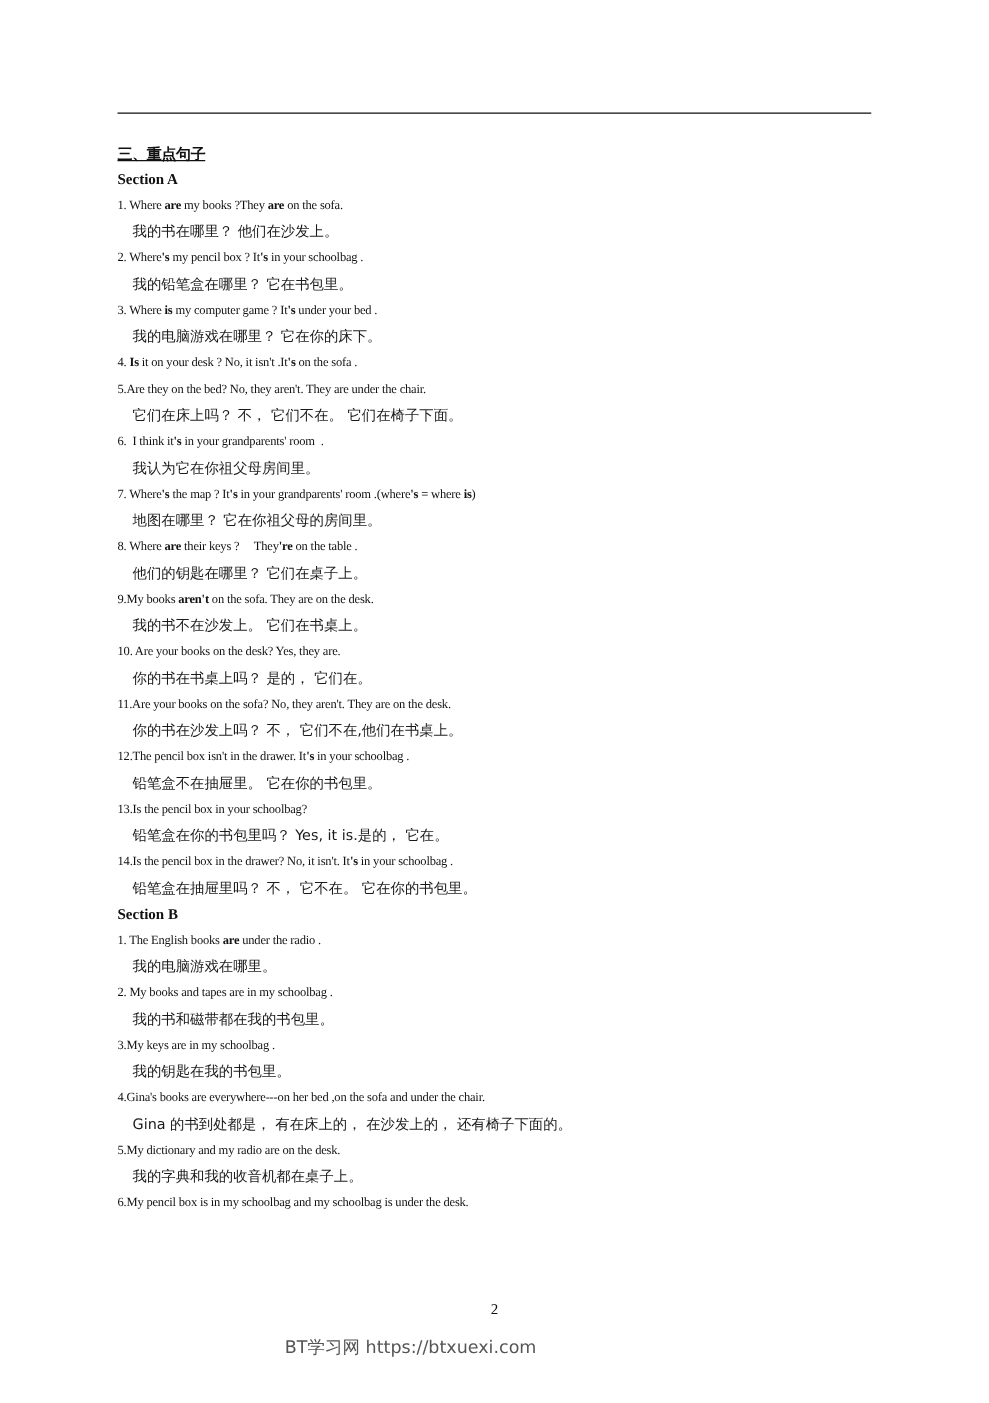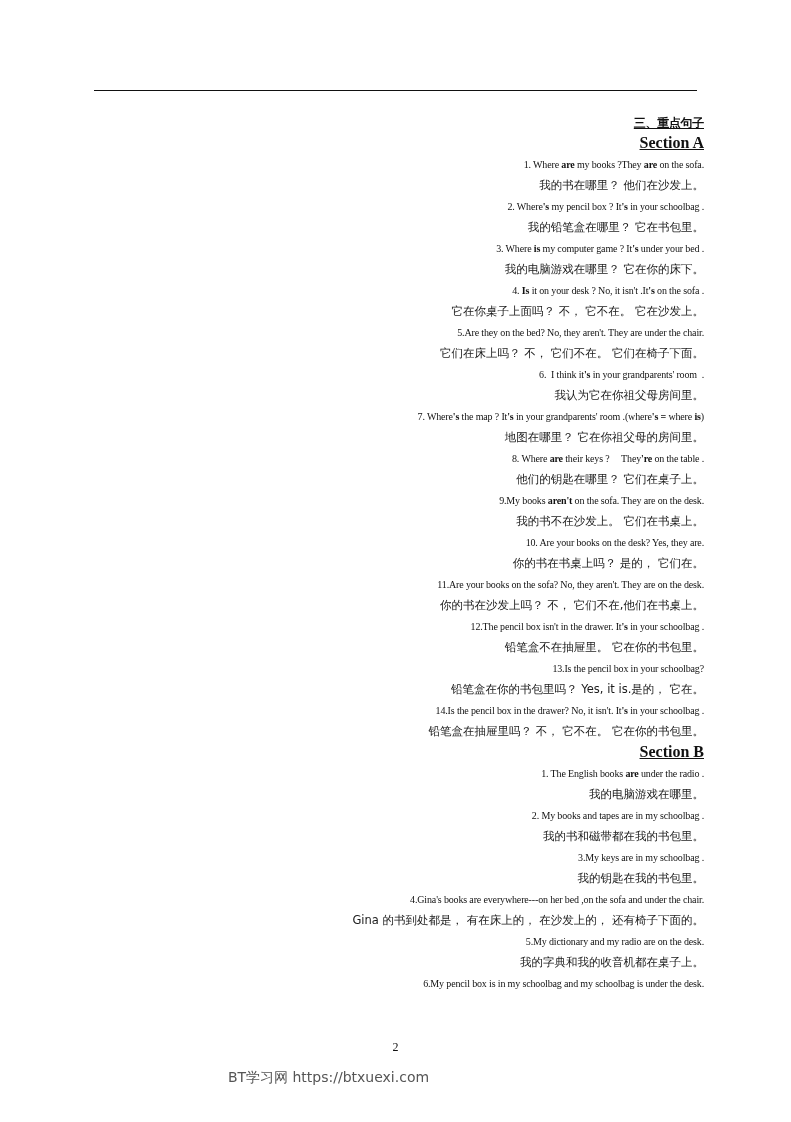--- a/index.html
+++ b/index.html
@@ -21,35 +21,33 @@
       top: 90px;
       width: 603px;
       height: 0;
       border-top: 1.3px solid #111;
     }
     .content {
       position: absolute;
       left: 94px;
       top: 113px;
       width: 610px;
-      text-align: right;
     }
     .heading {
       font-family: "DejaVu Sans", "Liberation Sans", sans-serif;
       font-weight: bold;
       font-size: 12px;
       text-decoration: underline;
       line-height: 20px;
       height: 20px;
       letter-spacing: -0.3px;
     }
     .section-title {
       font-weight: bold;
-      font-size: 16px;
-      text-decoration: underline;
+      font-size: 12px;
       line-height: 20px;
       height: 21px;
     }
     .en {
       font-size: 10px;
       line-height: 21px;
       height: 21px;
       white-space: pre;
       letter-spacing: -0.15px;
     }
@@ -91,21 +89,20 @@
   <div class="heading">三、重点句子</div>
   <div id="sections">
       <div class="section-title">Section A</div>
       <div class="en"><span>1. Where </span><b>are</b><span> my books ?They </span><b>are</b><span> on the sofa.</span></div>
       <div class="zh">我的书在哪里？ 他们在沙发上。</div>
       <div class="en"><span>2. Where</span><b>'s</b><span> my pencil box ? It</span><b>'s</b><span> in your schoolbag .</span></div>
       <div class="zh">我的铅笔盒在哪里？ 它在书包里。</div>
       <div class="en"><span>3. Where </span><b>is</b><span> my computer game ? It</span><b>'s</b><span> under your bed .</span></div>
       <div class="zh">我的电脑游戏在哪里？ 它在你的床下。</div>
       <div class="en"><span>4. </span><b>Is</b><span> it on your desk ? No, it isn't .It</span><b>'s</b><span> on the sofa .</span></div>
-      <div class="zh">它在你桌子上面吗？ 不， 它不在。 它在沙发上。</div>
       <div class="en"><span>5.Are they on the bed? No, they aren't. They are under the chair.</span></div>
       <div class="zh">它们在床上吗？ 不， 它们不在。 它们在椅子下面。</div>
       <div class="en"><span>6.  I think it</span><b>'s</b><span> in your grandparents' room  .</span></div>
       <div class="zh">我认为它在你祖父母房间里。</div>
       <div class="en"><span>7. Where</span><b>'s</b><span> the map ? It</span><b>'s</b><span> in your grandparents' room .(where</span><b>'s =</b><span> where </span><b>is</b><span>)</span></div>
       <div class="zh">地图在哪里？ 它在你祖父母的房间里。</div>
       <div class="en"><span>8. Where </span><b>are</b><span> their keys ?     They</span><b>'re</b><span> on the table .</span></div>
       <div class="zh">他们的钥匙在哪里？ 它们在桌子上。</div>
       <div class="en"><span>9.My books </span><b>aren't</b><span> on the sofa. They are on the desk.</span></div>
       <div class="zh">我的书不在沙发上。 它们在书桌上。</div>

